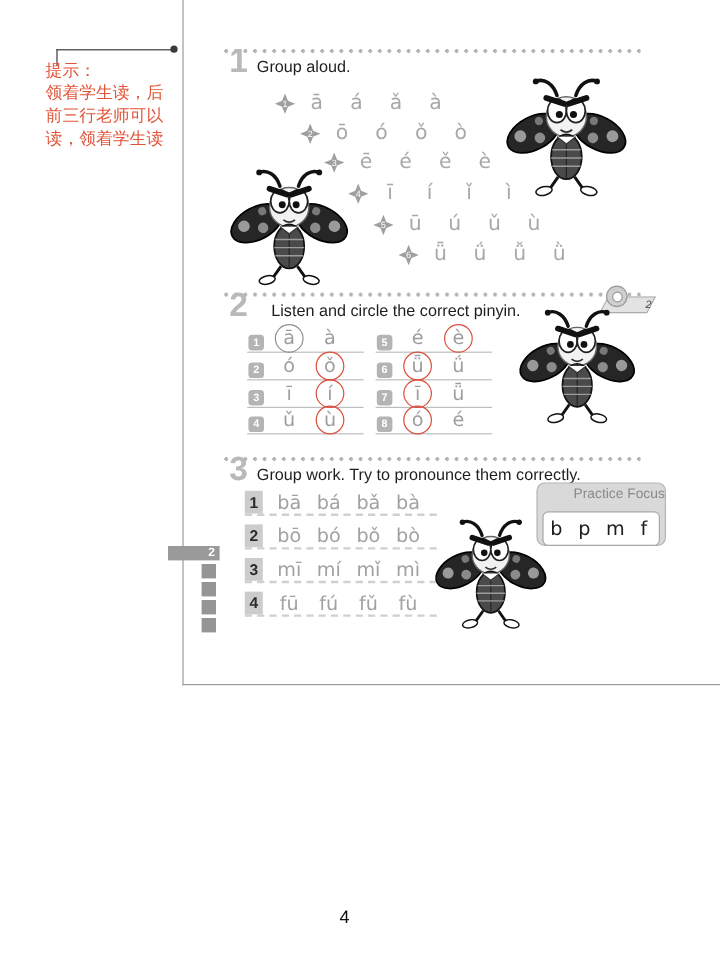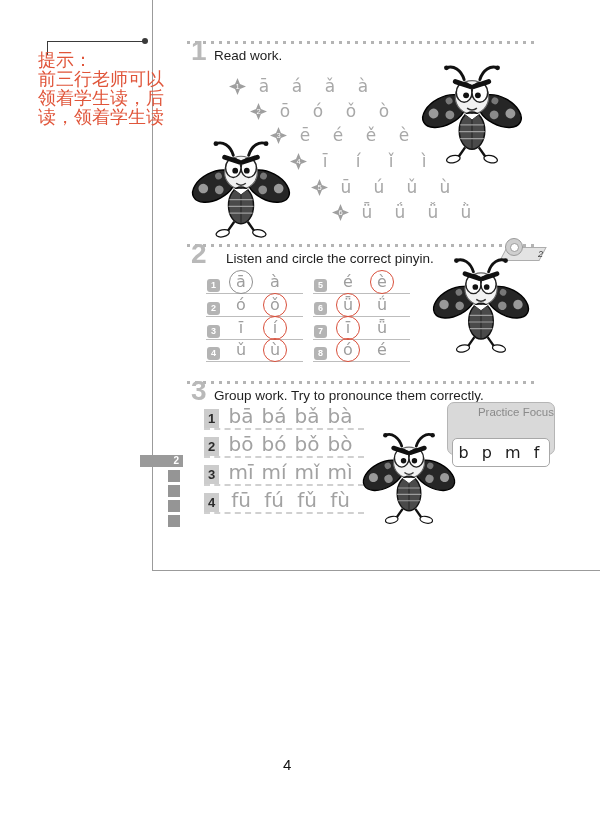--- a/index.html
+++ b/index.html
@@ -5,21 +5,21 @@
   html,body{margin:0;padding:0;}
   body{
     width:600px;height:814px;position:relative;background:#ffffff;
     font-family:"Liberation Sans",sans-serif;overflow:hidden;
   }
   .vline{position:absolute;width:1px;background:#9b9b9b;}
   .hline{position:absolute;height:1px;background:#9b9b9b;}
 
   
   .note{position:absolute;left:38px;top:50px;width:116px;color:#e0553a;
-        font-family:"DejaVu Serif",serif;font-size:18px;line-height:19px;}
+        font-family:"DejaVu Serif",serif;font-size:14px;line-height:19px;}
   .note div{white-space:nowrap;}
   .elbow{position:absolute;left:47px;top:41px;width:97px;height:13px;
          border-left:1.2px solid #3a3a3a;border-top:1.2px solid #3a3a3a;}
   .elbow-dot{position:absolute;left:142px;top:38px;width:6px;height:6px;border-radius:50%;background:#3a3a3a;}
 
   
   .dotline{position:absolute;height:5px;
     background-image:radial-gradient(circle 1.7px at 2.5px 2.5px,#b4b4b4 95%,transparent);
     background-size:8px 5px;background-repeat:repeat-x;width:348px;}
   .secnum{position:absolute;font-size:28px;font-weight:bold;color:#b9b9b9;line-height:28px;}
@@ -51,27 +51,27 @@
       background:#cfcfcf;border:1px solid #9a9a9a;}
   .cdhole{position:absolute;left:13px;top:5px;width:7px;height:7px;border-radius:50%;
           background:#fff;border:1px solid #9a9a9a;}
   .tno{position:absolute;right:4px;top:11px;font-size:9px;color:#444;font-style:italic;}
 
   
   .s3row{position:absolute;left:204px;width:160px;height:24px;display:flex;align-items:flex-end;
          border-bottom:2px dashed #d0d0d0;}
   .s3num{width:15px;height:19px;background:#cccccc;color:#2b2b2b;font-weight:bold;font-size:13px;
          line-height:19px;text-align:center;margin-right:7px;flex:0 0 auto;}
-  .syl{width:30px;margin-right:3px;text-align:center;font-size:20px;color:#a2a2a2;
+  .syl{width:30px;margin-right:3px;text-align:center;font-size:16px;color:#a2a2a2;
        font-family:"DejaVu Sans",sans-serif;}
 
   .pfbox{position:absolute;left:447px;top:402px;width:106px;height:51px;background:#d9d9d9;
          border:1px solid #b5b5b5;border-radius:7px;}
   .pflabel{position:absolute;top:3px;left:0;width:100%;text-align:right;font-size:11.5px;color:#8a8a8a;}
-  .pfinner{position:absolute;left:4px;top:35px;width:96px;height:27px;background:#fff;
+  .pfinner{position:absolute;left:4px;top:23px;width:96px;height:27px;background:#fff;
            border:1px solid #a8a8a8;border-radius:5px;text-align:center;line-height:27px;
            font-size:16px;color:#1c1c1c;letter-spacing:4px;font-family:"DejaVu Sans",sans-serif;}
 
   
   .tabbar{position:absolute;left:140px;top:455px;width:43px;height:12px;background:#9a9a9a;
           color:#fff;font-size:10px;font-weight:bold;line-height:12px;text-align:right;padding-right:4px;box-sizing:border-box;}
   .tabsq{position:absolute;left:168px;width:12px;height:12px;background:#959595;}
 
   .pageno{position:absolute;left:283px;top:756px;font-size:15px;color:#111;}
 
@@ -121,28 +121,28 @@
   </defs>
 </svg>
 
 <div class="vline" style="left:152px;top:0;height:571px;"></div>
 <div class="hline" style="left:152px;top:570px;width:448px;"></div>
 
 <div class="elbow"></div>
 <div class="elbow-dot"></div>
 <div class="note">
   <div>提示：</div>
+  <div>领着学生读，后</div>
   <div>前三行老师可以</div>
-  <div>领着学生读，后</div>
   <div>读，领着学生读</div>
 </div>
 
 <div class="dotline" style="left:186px;top:40px;"></div>
 <div class="secnum" style="left:191px;top:37px;">1</div>
-<div class="sectitle" style="left:214px;top:48px;">Read work.</div>
+<div class="sectitle" style="left:214px;top:48px;">Group aloud.</div>
 
 <div class="s1row" style="left:229px;top:74px;">
   <svg class="dia" viewBox="0 0 18 18">
       <polygon points="9,0 11.6,6.4 18,9 11.6,11.6 9,18 6.4,11.6 0,9 6.4,6.4" fill="#9f9f9f"></polygon>
       <text x="9" y="12" text-anchor="middle" font-size="8" fill="#fff">1</text>
     </svg>
   <span class="lt">ā</span>
   <span class="lt">á</span>
   <span class="lt">ǎ</span>
   <span class="lt">à</span>

